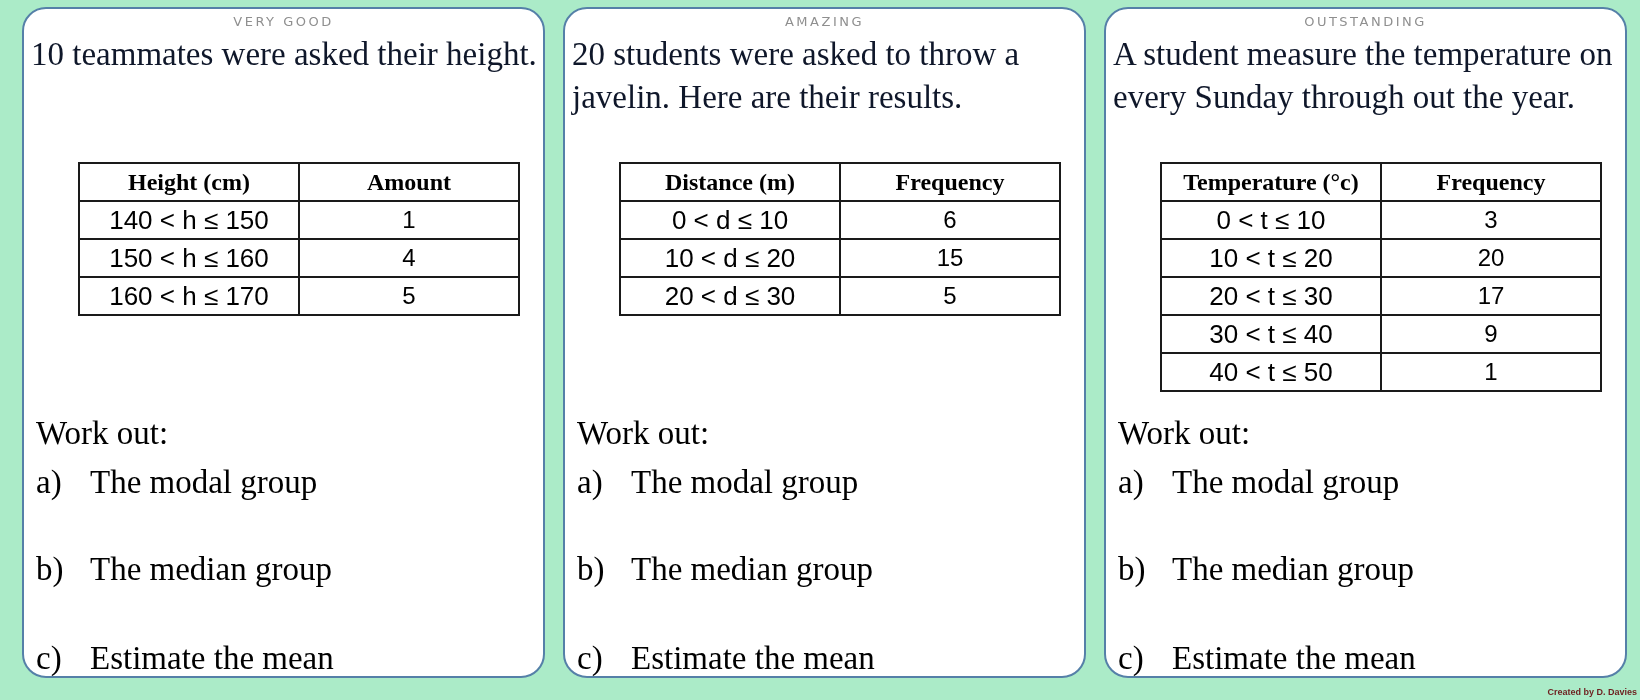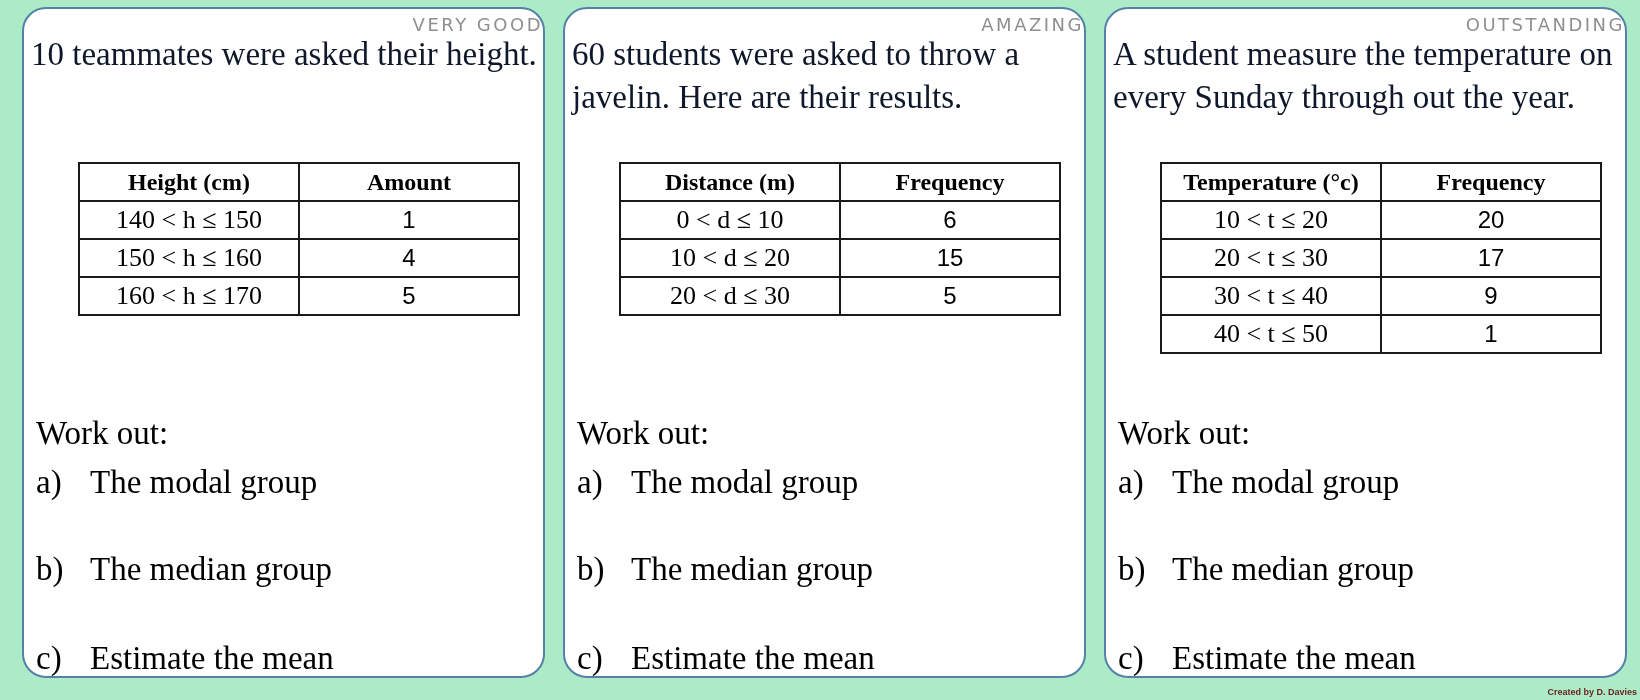--- a/index.html
+++ b/index.html
@@ -24,23 +24,23 @@
   .card{
     position:relative;
     width:523px;height:671px;
     background:#ffffff;
     border:2px solid var(--card-border);
     border-radius:24px;
     overflow:hidden;
   }
   .badge{
     position:absolute;top:5px;left:0;right:0;
-    text-align:right;
+    text-align:center;
     font-family:"DejaVu Sans", sans-serif;
-    font-size:18px;
+    font-size:13px;
     letter-spacing:2.5px;
     color:var(--badge);
   }
   .problem{
     position:absolute;top:24px;left:7px;right:3px;
     font-size:33px;line-height:43px;color:#0f172a;
   }
   .qtable{
     position:absolute;top:153px;left:54px;
     border-collapse:collapse;
@@ -53,21 +53,21 @@
     text-align:center;vertical-align:middle;
     padding:0 4px;
   }
   .qtable th{
     width:220px;
     font-family:"Liberation Serif", serif;
     font-size:24px;font-weight:bold;color:#000;
   }
   td.range{
     width:196px;
-    font-family:Liberation Serif, serif;
+    font-family:Liberation Sans, sans-serif;
     font-size:26px;color:#000;
   }
   td.freq{
     width:194px;
     font-family:"Liberation Sans", sans-serif;
     font-size:24px;color:#000;
   }
   .workout{
     position:absolute;top:403px;left:12px;right:6px;
     font-size:33px;color:#000;
@@ -126,21 +126,21 @@
       </div>
       <div class="witem c">
         <span class="wlabel">c)</span>
         <span>Estimate the mean</span>
       </div>
     </div>
   </div>
 
   <div class="card">
     <div class="badge">AMAZING</div>
-    <div class="problem">60 students were asked to throw a javelin. Here are their results.</div>
+    <div class="problem">20 students were asked to throw a javelin. Here are their results.</div>
     <table class="qtable">
       <tbody>
           <tr>
         <th>Distance (m)</th>
         <th>Frequency</th>
       </tr>
       <tr>
         <td class="range">0 &lt; d ≤ 10</td>
         <td class="freq">6</td>
       </tr>
@@ -174,20 +174,24 @@
   <div class="card">
     <div class="badge">OUTSTANDING</div>
     <div class="problem">A student measure the temperature on every Sunday through out the year.</div>
     <table class="qtable">
       <tbody>
           <tr>
         <th>Temperature (°c)</th>
         <th>Frequency</th>
       </tr>
       <tr>
+        <td class="range">0 &lt; t ≤ 10</td>
+        <td class="freq">3</td>
+      </tr>
+      <tr>
         <td class="range">10 &lt; t ≤ 20</td>
         <td class="freq">20</td>
       </tr>
       <tr>
         <td class="range">20 &lt; t ≤ 30</td>
         <td class="freq">17</td>
       </tr>
       <tr>
         <td class="range">30 &lt; t ≤ 40</td>
         <td class="freq">9</td>

